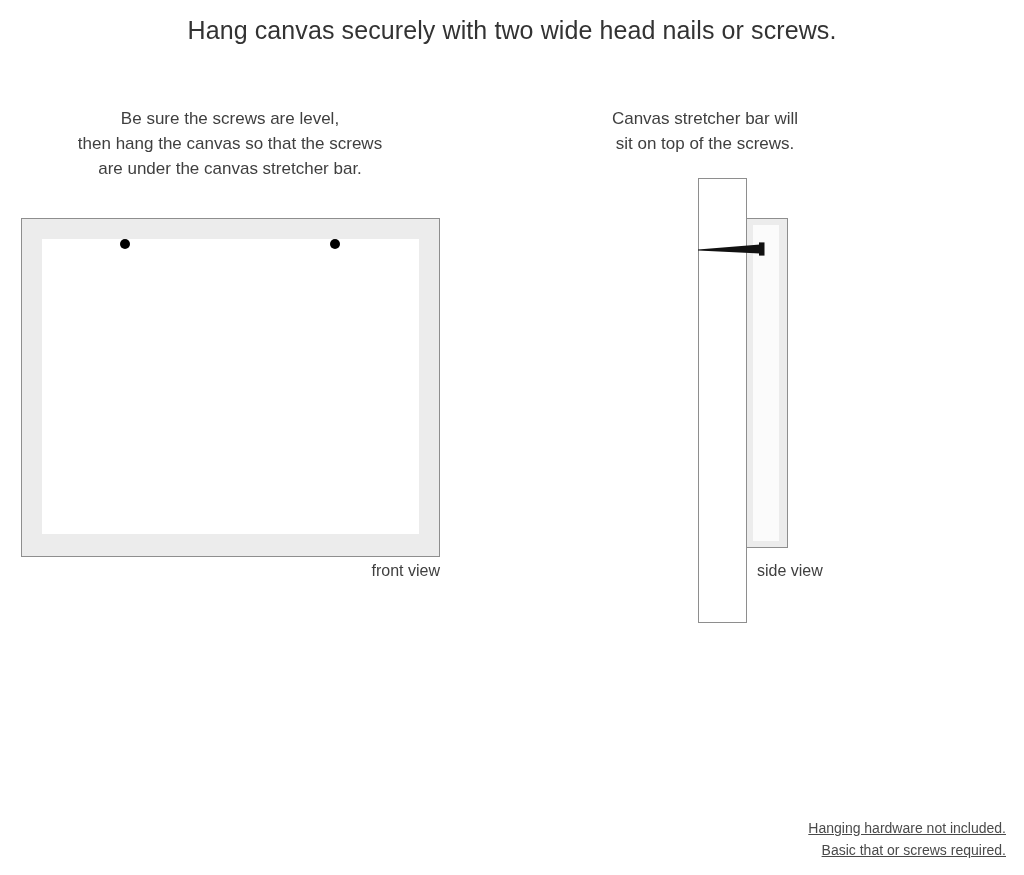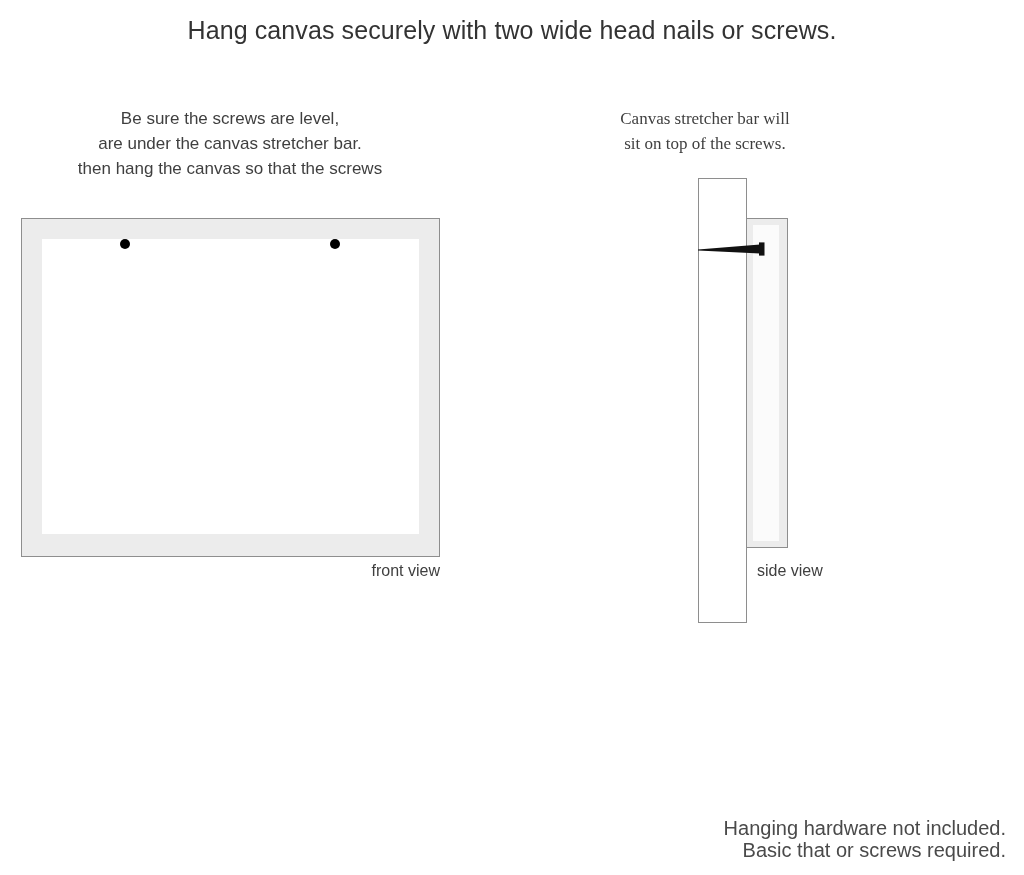--- a/index.html
+++ b/index.html
@@ -47,21 +47,20 @@
   }
   .caption-left {
     left: 10px;
     top: 106px;
     width: 440px;
   }
   .caption-right {
     left: 565px;
     top: 106px;
     width: 280px;
-    font-family: Liberation Serif, serif;
   }
   .caption div {
     white-space: nowrap;
   }
 
   
   .front-view {
     position: absolute;
     left: 21px;
     top: 218px;
@@ -158,37 +157,38 @@
     height: 18px;
     overflow: visible;
   }
 
   
   .footer {
     position: absolute;
     right: 18px;
     bottom: 14px;
     text-align: right;
-    font-size: 20px;
+    font-size: 14px;
     line-height: 22px;
     color: #4a4a4a;
+    text-decoration: underline;
   }
   .footer div { white-space: nowrap; }
 </style>
 </head>
 <body>
 
 <div class="canvas-root">
 
   <div class="title">Hang canvas securely with two wide head nails or screws.</div>
 
   <div class="caption caption-left">
     <div>Be sure the screws are level,</div>
+    <div>then hang the canvas so that the screws</div>
     <div>are under the canvas stretcher bar.</div>
-    <div>then hang the canvas so that the screws</div>
   </div>
 
   <div class="caption caption-right">
     <div>Canvas stretcher bar will</div>
     <div>sit on top of the screws.</div>
   </div>
 
   <div class="front-view">
     <div class="front-frame">
       <div class="front-face"></div>

